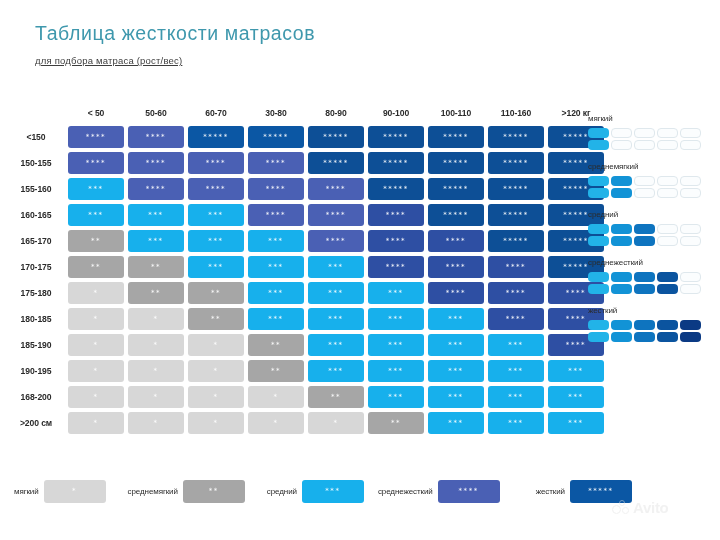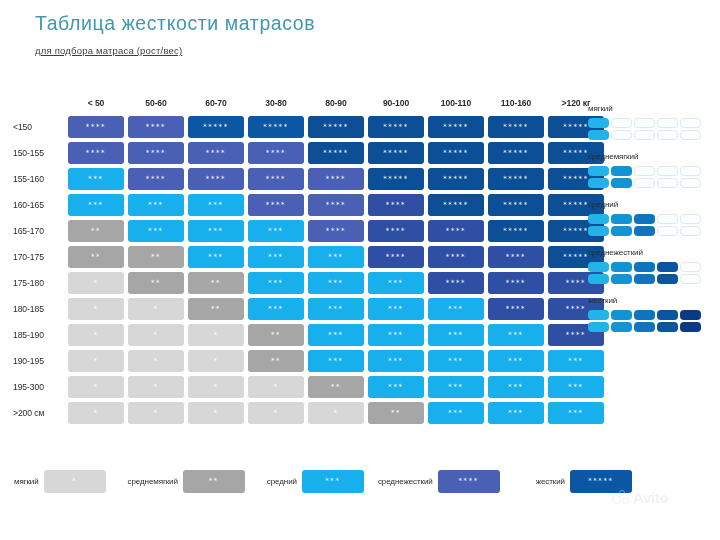--- a/index.html
+++ b/index.html
@@ -3,21 +3,21 @@
 <meta charset="utf-8">
 <style>
   html,body{margin:0;padding:0;}
   body{
     width:720px;height:540px;
     background:#ffffff;
     font-family:"Liberation Sans","DejaVu Sans",sans-serif;
     overflow:hidden;
     position:relative;
   }
-  #root{position:relative;width:720px;height:515px;}
+  #root{position:relative;width:720px;height:515px;margin-top:10px;}
 
   
   .hdr{position:absolute;left:35px;top:12px;}
   .hdr h1{
     margin:0;
     font-size:19.5px;
     font-weight:400;
     letter-spacing:.6px;
     color:#3f98ad;
     white-space:nowrap;
@@ -34,22 +34,22 @@
   
   .grid-wrap{position:absolute;left:10px;top:96px;}
   table.grid{border-collapse:separate;border-spacing:2px 2px;}
   table.grid th.colh{
     font-size:8.6px;font-weight:600;color:#2b2b2b;
     padding:0 0 5px 0;text-align:center;width:56px;
     letter-spacing:-.1px;white-space:nowrap;
   }
   table.grid th.corner{width:46px;padding:0;}
   table.grid td.rowh{
-    font-size:8.6px;font-weight:400;color:#2b2b2b;
-    text-align:left;padding-right:6px;width:46px;
+    font-size:8.6px;font-weight:700;color:#2b2b2b;
+    text-align:center;padding-right:6px;width:46px;
     white-space:nowrap;letter-spacing:-.1px;
   }
   .cell{
     width:56px;height:22px;border-radius:3px;
     display:flex;align-items:center;justify-content:center;
     box-sizing:border-box;
   }
   .stars{
     color:#ffffff;font-size:7px;line-height:7px;
     letter-spacing:1.6px;
@@ -608,21 +608,21 @@
                 <span class="stars">***</span>
               </div>
             </td>
             <td>
               <div class="cell lv3">
                 <span class="stars">***</span>
               </div>
             </td>
           </tr>
           <tr>
-            <td class="rowh">195-300</td>
+            <td class="rowh">168-200</td>
             <td>
               <div class="cell lv1">
                 <span class="stars">*</span>
               </div>
             </td>
             <td>
               <div class="cell lv1">
                 <span class="stars">*</span>
               </div>
             </td>

